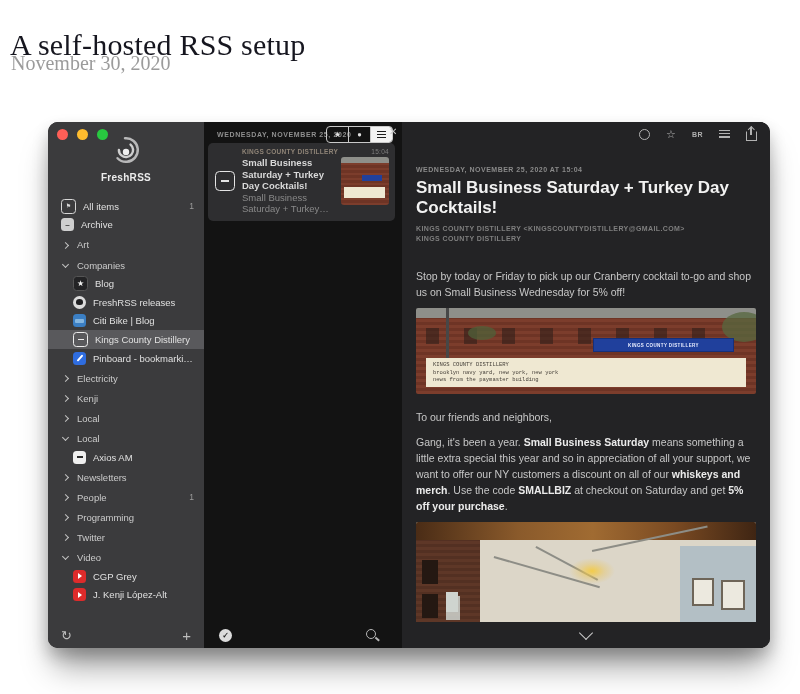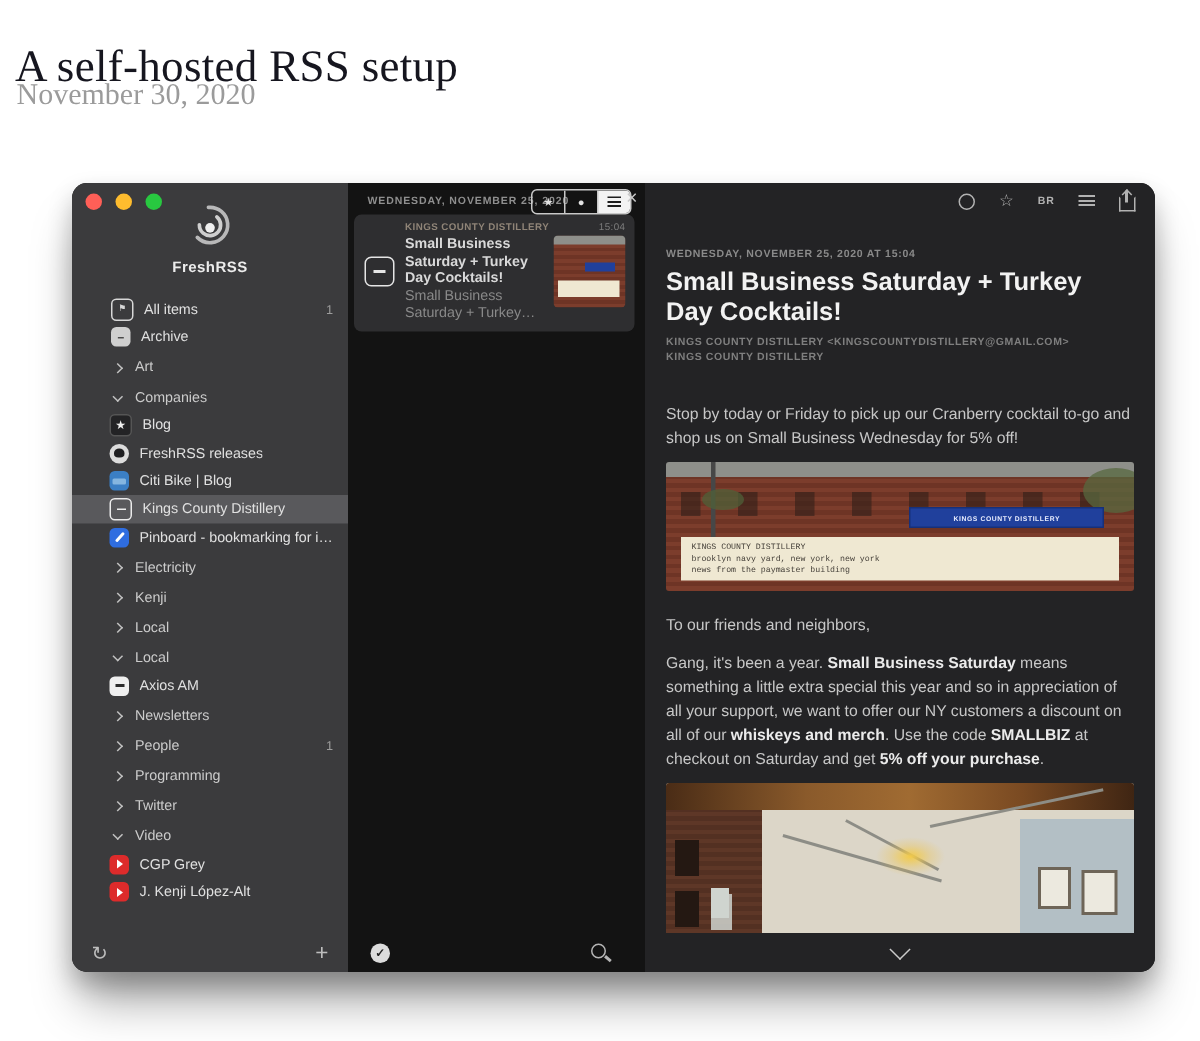--- a/index.html
+++ b/index.html
@@ -8,27 +8,27 @@
   
   .page-title{position:absolute;left:10px;top:8px;font-family:"Liberation Serif",serif;
         font-size:30px;font-weight:400;color:#16161f;letter-spacing:.2px;}
   .page-date{position:absolute;left:11px;top:52px;font-family:Liberation Serif, serif;
         font-size:20px;color:#9b9b9b;}
   
   .win{position:absolute;left:48px;top:122px;width:722px;height:526px;border-radius:10px;
        overflow:hidden;display:flex;background:#141414;
        box-shadow:0 24px 32px -6px rgba(0,0,0,.38),0 8px 16px rgba(0,0,0,.22);}
   
-  .sidebar{width:184px;flex:none;background:#3b3b3d;position:relative;color:#dcdcdc;}
+  .sidebar{width:156px;flex:none;background:#3b3b3d;position:relative;color:#dcdcdc;}
   .lights{position:absolute;top:7px;left:9px;display:flex;gap:9px;}
   .light{width:11px;height:11px;border-radius:50%;}
   .logo-wrap{padding-top:11px;text-align:center;}
   .app-name{margin-top:1px;font-size:10px;font-weight:700;color:#ececec;letter-spacing:.3px;}
   .nav{position:absolute;top:75px;left:0;right:0;bottom:26px;overflow:hidden;}
-  .srow{display:flex;align-items:center;height:18.6px;padding:0 10px 0 26px;gap:7px;
+  .srow{display:flex;align-items:center;height:18.6px;padding:0 10px 0 13px;gap:7px;
         font-size:9.5px;color:#e0e0e0;white-space:nowrap;}
   .srow.cat{color:#cbcbcb;margin-top:1.5px;}
   .srow.feed{padding-left:25px;}
   .srow.sel{background:#59595c;}
   .slabel{overflow:hidden;text-overflow:ellipsis;}
   .scount{margin-left:auto;color:#9c9c9c;font-size:8.5px;}
   .chev{width:9px;height:9px;position:relative;flex:none;}
   .chev::before{content:"";position:absolute;left:1.5px;top:2.5px;width:4px;height:4px;
         border-top:1.5px solid #c2c2c2;border-right:1.5px solid #c2c2c2;transform:rotate(45deg);}
   .chev.down::before{transform:rotate(135deg);top:1px;left:2px;}

